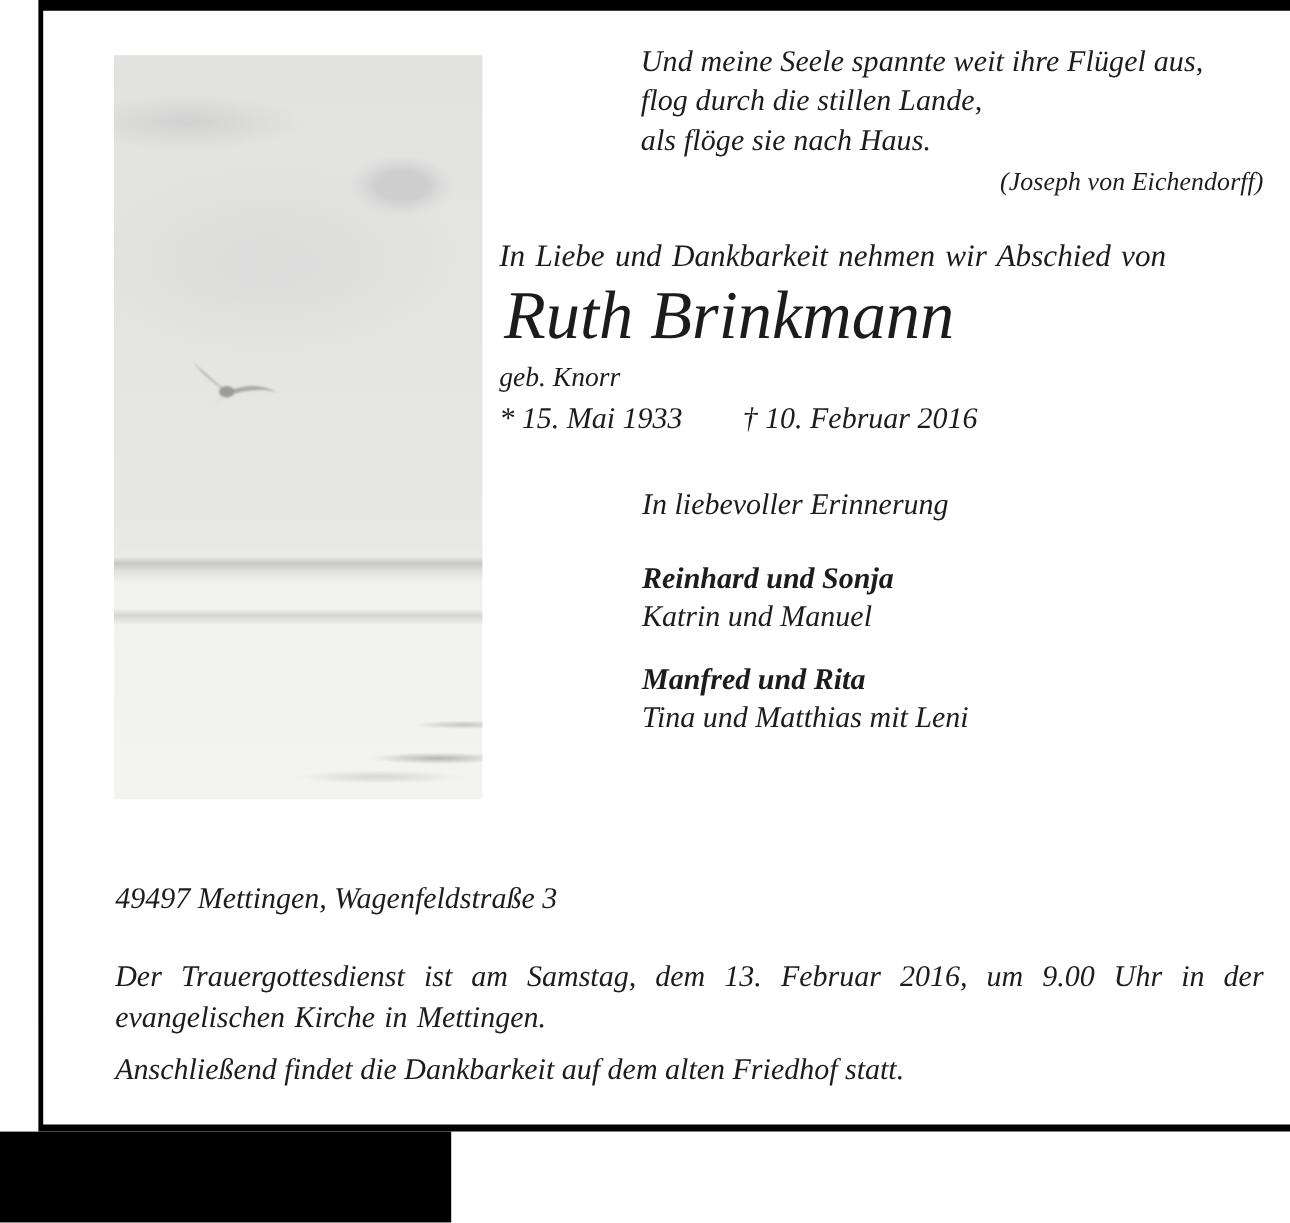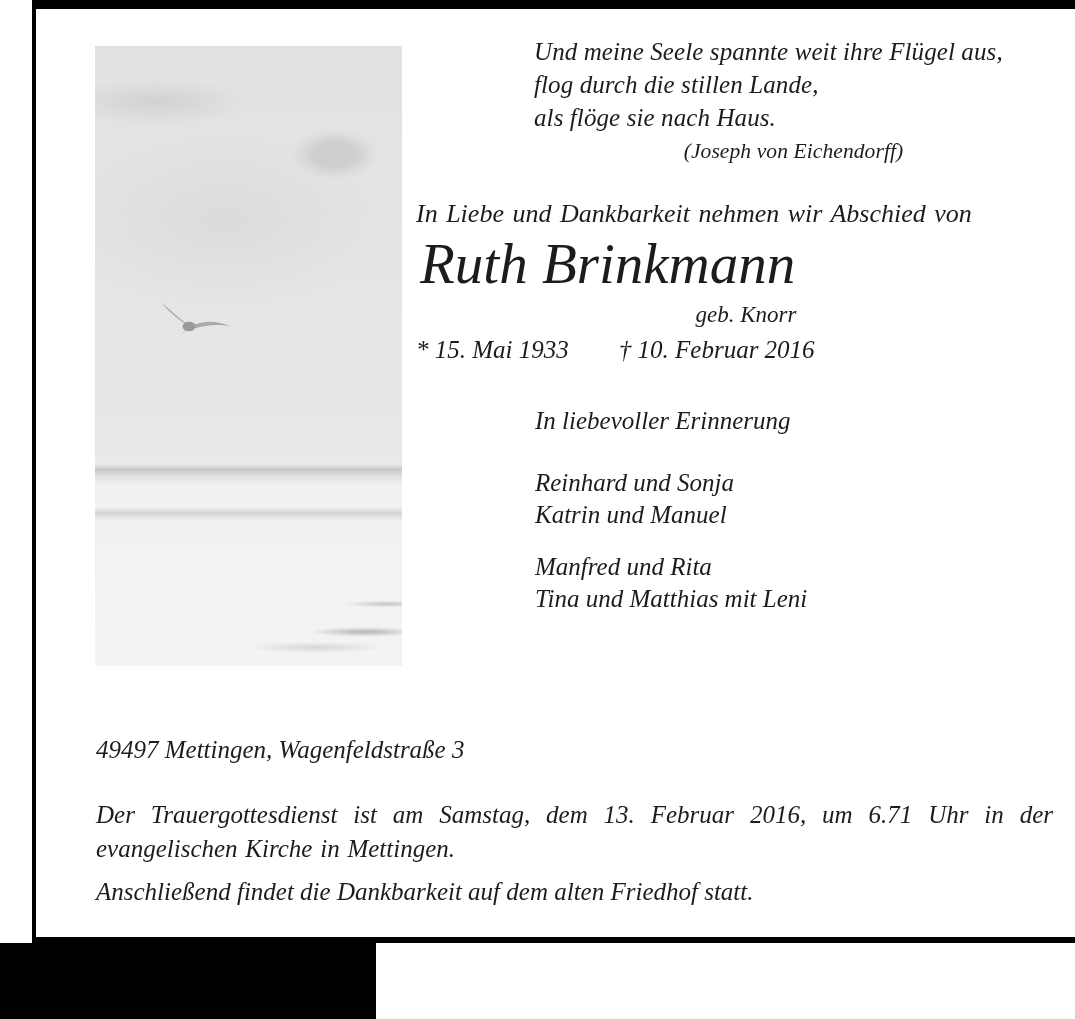--- a/index.html
+++ b/index.html
@@ -55,57 +55,56 @@
     opacity: .85;
   }
   
   .abs { position: absolute; }
   #poem {
     left: 498px; top: 26px; width: 519px;
     font-size: 25px; line-height: 33px;
     letter-spacing: .1px;
   }
   #poem-attribution {
-    text-align: center;
+    text-align: right;
     font-size: 21.5px; line-height: 30px;
     padding-top: 2px;
   }
   #intro {
     left: 380px; top: 188px; width: 660px;
     text-align: left;
     font-size: 26px; line-height: 33px;
     word-spacing: 2px;
   }
   #name {
     left: 384px; top: 223px; width: 660px;
     text-align: left;
     font-size: 57px; line-height: 64px;
     font-weight: 400;
   }
   #maiden {
     left: 380px; top: 291px; width: 660px;
-    text-align: center;
     font-size: 23px; line-height: 30px;
   }
   #dates {
     left: 380px; top: 324px; width: 660px;
     text-align: left;
     font-size: 25px; line-height: 33px;
   }
   #dates .gap { display: inline-block; width: 50px; }
   #remembrance {
     left: 499px; top: 395px; width: 520px;
     font-size: 25px; line-height: 33px;
   }
   #family {
     left: 499px; top: 458px; width: 520px;
     font-size: 25px; line-height: 31.5px;
   }
   .mourner-group + .mourner-group { margin-top: 21px; }
-  .mourner-head { font-weight: 400; }
+  .mourner-head { font-weight: 700; }
   #address {
     left: 60px; top: 724px; width: 960px;
     font-size: 25px; line-height: 33px;
   }
   #service {
     left: 60px; top: 789px; width: 957px;
     font-size: 25px; line-height: 33.5px;
     text-align: justify;
     text-align-last: left;
     word-spacing: 1.5px;
@@ -162,21 +161,21 @@
         <div>Katrin und Manuel</div>
       </div>
       <div class="mourner-group">
         <div class="mourner-head">Manfred und Rita</div>
         <div>Tina und Matthias mit Leni</div>
       </div>
     </div>
 
     <div id="address" class="abs">49497 Mettingen, Wagenfeldstraße 3</div>
 
-    <div id="service" class="abs">Der Trauergottesdienst ist am Samstag, dem 13. Februar 2016, um 6.71 Uhr in der evangelischen Kirche in Mettingen.</div>
+    <div id="service" class="abs">Der Trauergottesdienst ist am Samstag, dem 13. Februar 2016, um 9.00 Uhr in der evangelischen Kirche in Mettingen.</div>
 
     <div id="burial" class="abs">Anschließend findet die Dankbarkeit auf dem alten Friedhof statt.</div>
 
   </div>
 
   <div id="black-block"></div>
 
 </div>
 
 </body></html>

